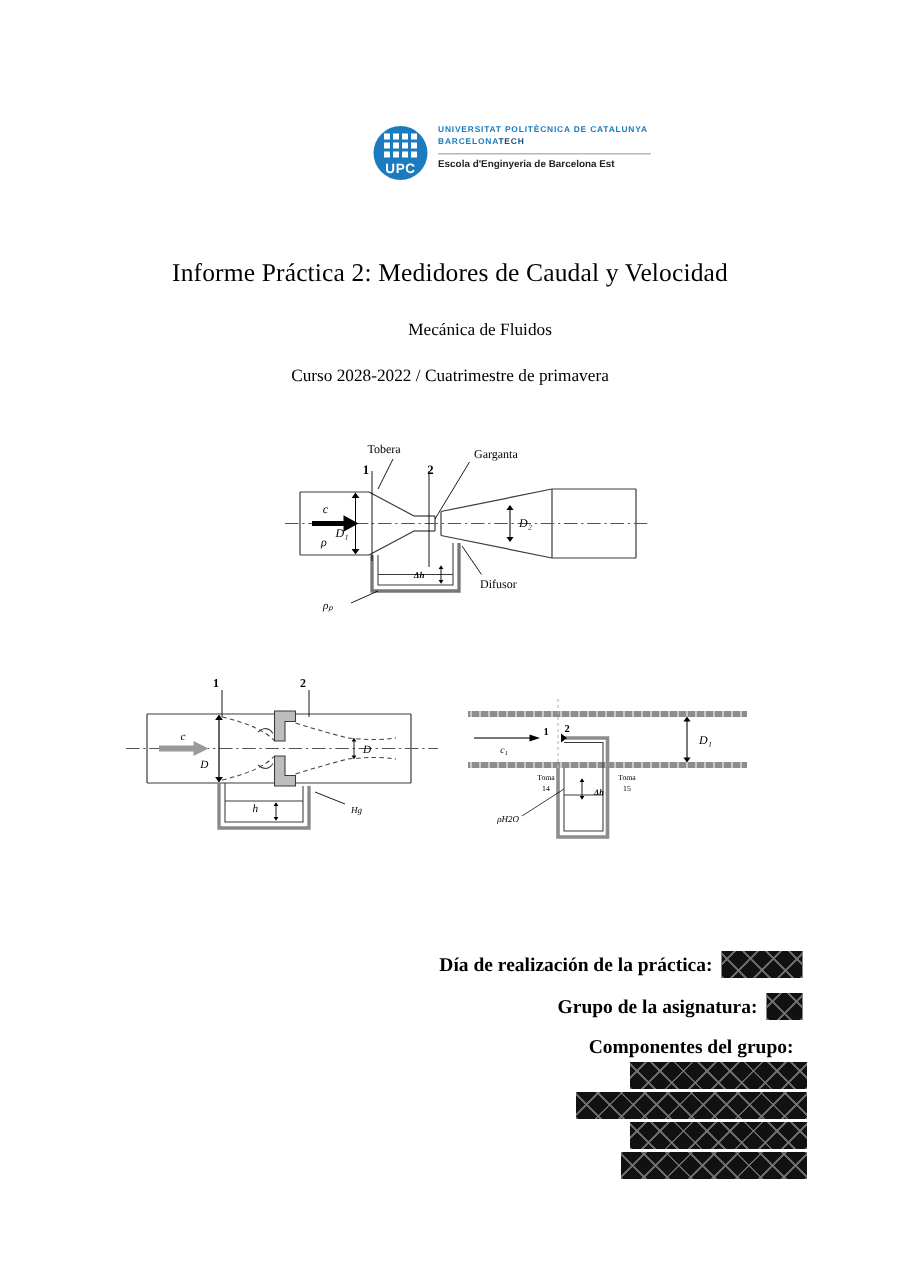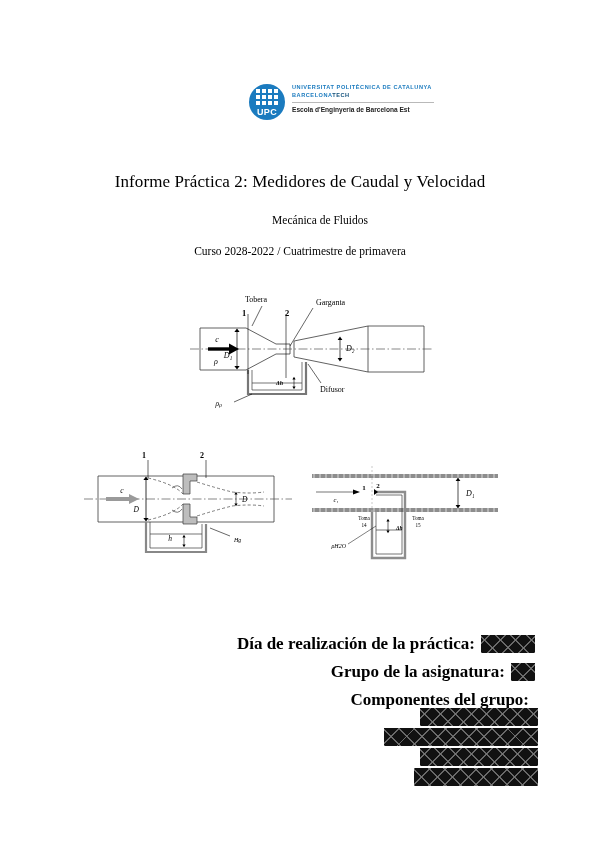--- a/index.html
+++ b/index.html
@@ -136,21 +136,21 @@
   #fig-pitot   { left: 308px; top: 462px; width: 196px; height: 108px; }
   .figure svg { display: block; width: 100%; height: 100%; }
 
   
   .form-row {
     position: absolute;
     display: flex;
     align-items: center;
     justify-content: flex-end;
     font-weight: bold;
-    font-size: 17px;
+    font-size: 13px;
     white-space: nowrap;
   }
   #row-dia   { left: 230px; top: 634px; width: 305px; }
   #row-grupo { left: 230px; top: 662px; width: 305px; text-align: center; }
   #row-comp  { left: 230px; top: 690px; width: 305px; justify-content: flex-end; }
   .form-label { margin-right: 6px; }
 
   .redaction {
     background:
       repeating-linear-gradient(45deg,

